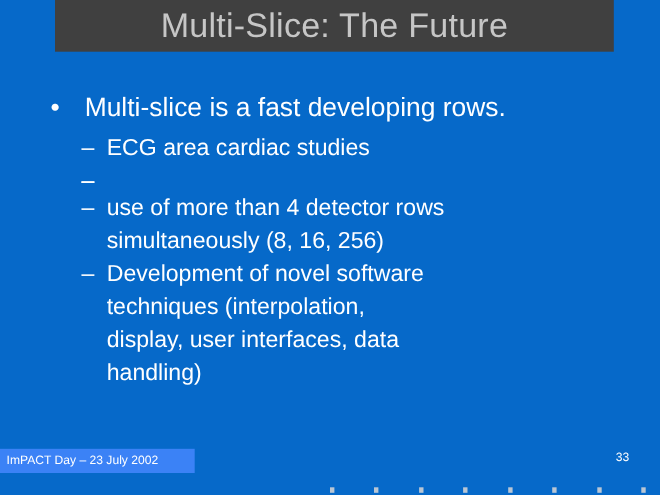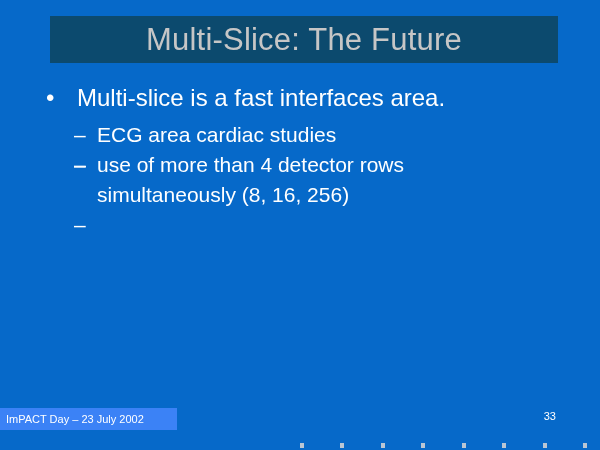--- a/index.html
+++ b/index.html
@@ -19,24 +19,24 @@
     width: 600px;
     height: 450px;
     background: #0669c9;
     overflow: hidden;
   }
 
   
   #title-bar {
     position: absolute;
     left: 50px;
-    top: 16px;
+    top: 0;
     width: 508px;
     height: 47px;
-    background: #0c4a6e;
+    background: #404040;
   }
   #title-text {
     position: absolute;
     left: 0;
     right: 0;
     top: 3px;
     text-align: center;
     color: #c6c6c6;
     font-size: 31px;
     font-weight: normal;
@@ -85,29 +85,29 @@
     left: 74px;
     top: 0;
     font-size: 21px;
     line-height: 30px;
     color: #ffffff;
   }
   .lvl2 .txt {
     display: block;
     max-width: 400px;
   }
-  .lvl2.tight .txt { max-width: 390px; }
+  .lvl2.tight .txt { max-width: 390px; margin-top: 24px; }
   .lvl2.narrow .txt { max-width: 300px; }
 
   .sp-top { margin-top: 6px; }
 
   
   #page-number {
     position: absolute;
-    right: 44px;
+    right: 28px;
     top: 409px;
     color: #ffffff;
     font-size: 11px;
     line-height: 14px;
     font-family: "Liberation Sans", sans-serif;
   }
 
   
   #footer-box {
     position: absolute;
@@ -150,21 +150,21 @@
 <div id="slide">
 
   <div id="title-bar">
     <div id="title-text">Multi-Slice: The Future</div>
   </div>
 
   <div id="content">
 
     <div class="lvl1">
       <span class="marker">•</span>
-      <span class="txt">Multi-slice is a fast interfaces area.</span>
+      <span class="txt">Multi-slice is a fast developing rows.</span>
     </div>
 
     <div class="lvl2 sp-top">
       <span class="marker">–</span>
       <span class="txt">ECG area cardiac studies</span>
     </div>
 
     <div class="lvl2">
       <span class="marker">–</span>
     </div>
@@ -173,20 +173,21 @@
       <span class="marker">–</span>
     </div>
 
     <div class="lvl2 tight">
       <span class="marker">–</span>
       <span class="txt">use of more than 4 detector rows simultaneously (8, 16, 256)</span>
     </div>
 
     <div class="lvl2 narrow">
       <span class="marker">–</span>
+      <span class="txt">Development of novel software techniques (interpolation, display, user interfaces, data handling)</span>
     </div>
 
   </div>
 
   <div id="page-number">33</div>
 
   <div id="footer-box">
     <span id="footer-text">ImPACT Day – 23 July 2002</span>
   </div>
 

